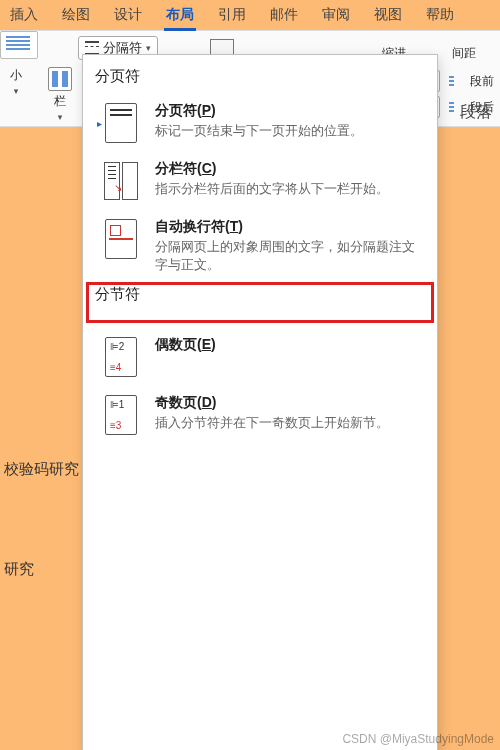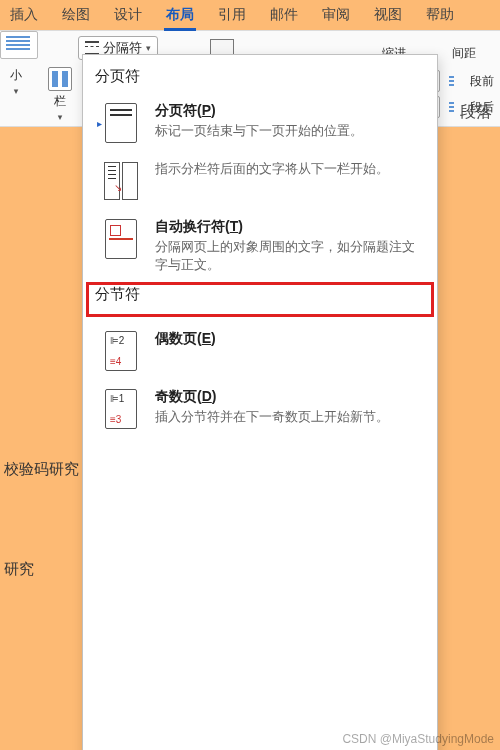--- a/index.html
+++ b/index.html
@@ -84,21 +84,21 @@
 .pg.np .redlines{position:absolute;left:4px;right:4px;top:24px;height:8px;background:repeating-linear-gradient(#d03a2a 0 1px,transparent 1px 4px)}
 .pg.cont .tl{position:absolute;left:4px;right:4px;top:4px;height:8px;background:repeating-linear-gradient(#333 0 1px,transparent 1px 4px)}
 .pg.cont .bl{position:absolute;left:4px;right:4px;bottom:4px;height:8px;background:repeating-linear-gradient(#d03a2a 0 1px,transparent 1px 4px)}
 .pg.even::before,.pg.odd::before{content:"";position:absolute;left:4px;font-size:10px;color:#333}
 .pg.even::before{content:"⊫2";top:3px}
 .pg.even::after{content:"≡4";position:absolute;left:4px;bottom:3px;font-size:10px;color:#c33}
 .pg.odd::before{content:"⊫1";top:3px}
 .pg.odd::after{content:"≡3";position:absolute;left:4px;bottom:3px;font-size:10px;color:#c33}
 
 
-.big-box{outline:3px solid var(--highlight);margin:0 -6px 8px;padding:0 6px 2px}
+.big-box{outline:3px solid var(--highlight);margin:0 -6px 8px;padding:0 6px 8px}
 
 
 .bg-bits{position:absolute;left:4px;font-size:15px;color:#333}
 .b1{top:460px}.b2{top:560px}
 
 
 .wm{position:absolute;right:6px;bottom:4px;color:rgba(0,0,0,.35);font-size:12px;z-index:9}
 </style>
 </head>
 <body>
@@ -190,20 +190,21 @@
       <div class="ic">
           <div class="pg col">
             <div class="c ca">
               <div class="lines"></div>
             </div>
             <div class="c cb"></div>
             <span class="arrow">↘</span>
           </div>
         </div>
       <div class="txt">
+        <div class="t"><span>分栏符(</span><span class="u">C</span><span>)</span></div>
         <div class="d">指示分栏符后面的文字将从下一栏开始。</div>
       </div>
     </div>
 
     <div class="item">
       <div class="ic">
           <div class="pg wrap">
             <div class="sq"></div>
             <div class="redline"></div>
           </div>

